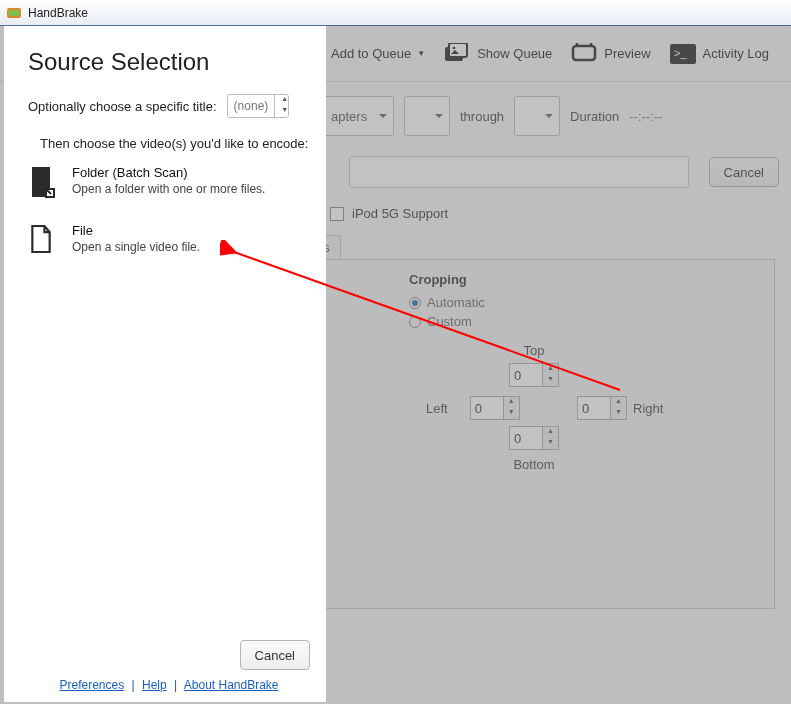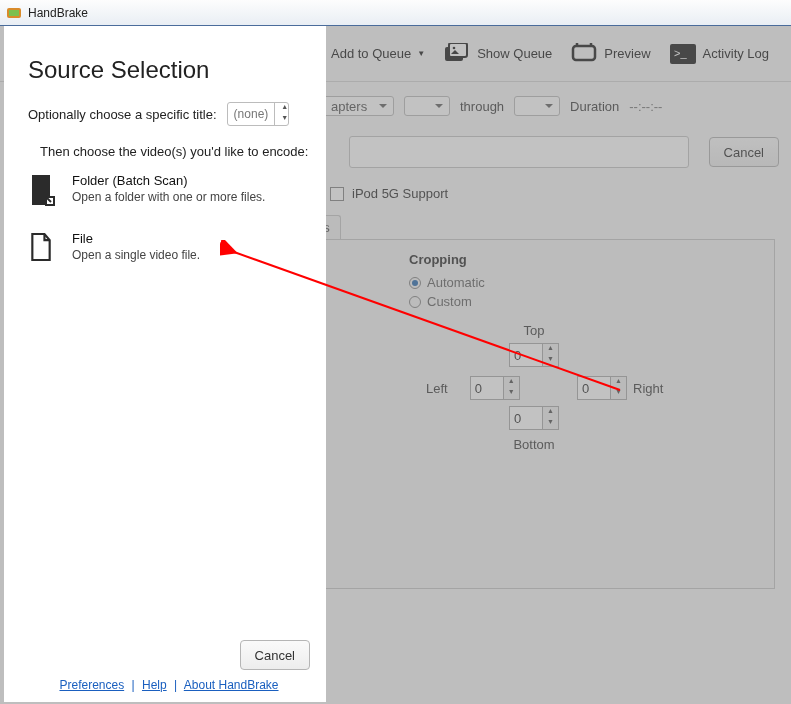--- a/index.html
+++ b/index.html
@@ -32,21 +32,21 @@
   }
   .tool-item { display:flex; align-items:center; gap:6px; cursor:pointer; }
   .tool-ico { width:28px; height:24px; display:flex; align-items:center; justify-content:center; }
 
   
   .chapter-row {
     display:flex; align-items:center; gap:10px;
     padding:14px 12px; font-size:13px; color:#444;
   }
   .combo {
-    height:20px; border:1px solid #bdbdbd; background:#fff; border-radius:3px;
+    height:40px; border:1px solid #bdbdbd; background:#fff; border-radius:3px;
     display:flex; align-items:center; padding:0 18px 0 8px; position:relative;
     color:#555;
   }
   .combo::after {
     content:""; position:absolute; right:6px; top:50%;
     border:4px solid transparent; border-top-color:#666; transform:translateY(-2px);
   }
 
   
   .save-row { display:flex; align-items:center; gap:10px; padding:6px 12px 18px 12px; }
@@ -104,21 +104,21 @@
   .cg-bot    { position:absolute; left:100px; top:82px; }
   .cg-top-lbl{ margin-bottom:4px; text-align:center; }
   .cg-bot-lbl{ margin-top:6px; text-align:center; }
 
   
   .modal {
     position:absolute; top:26px; left:4px; width:322px; height:676px;
     background:#fff; z-index:10; padding:18px 16px 10px 24px;
     display:flex; flex-direction:column;
   }
-  .modal h1 { margin:12px 0 18px 0; font-weight:400; font-size:24px; color:#222; }
+  .modal h1 { margin:4px 0 18px 0; font-weight:400; font-size:24px; color:#222; }
   .opt-row { display:flex; align-items:center; gap:10px; font-size:13px; color:#222; margin-bottom:10px; }
   .title-spin { display:inline-flex; align-items:center; border:1px solid #bcbcbc; border-radius:3px; height:24px; }
   .title-spin span { padding:0 6px; color:#777; font-size:12px; }
   .title-spin .arrs { width:14px; display:flex; flex-direction:column; border-left:1px solid #bcbcbc; }
   .title-spin .arrs div { height:11px; font-size:7px; text-align:center; color:#555; }
 
   .sub { font-size:13px; color:#222; margin:8px 0 14px 12px; }
 
   .src-option { display:flex; gap:14px; align-items:flex-start; margin-bottom:24px; cursor:pointer; }
   .src-ico { width:30px; height:34px; flex:0 0 30px; }

